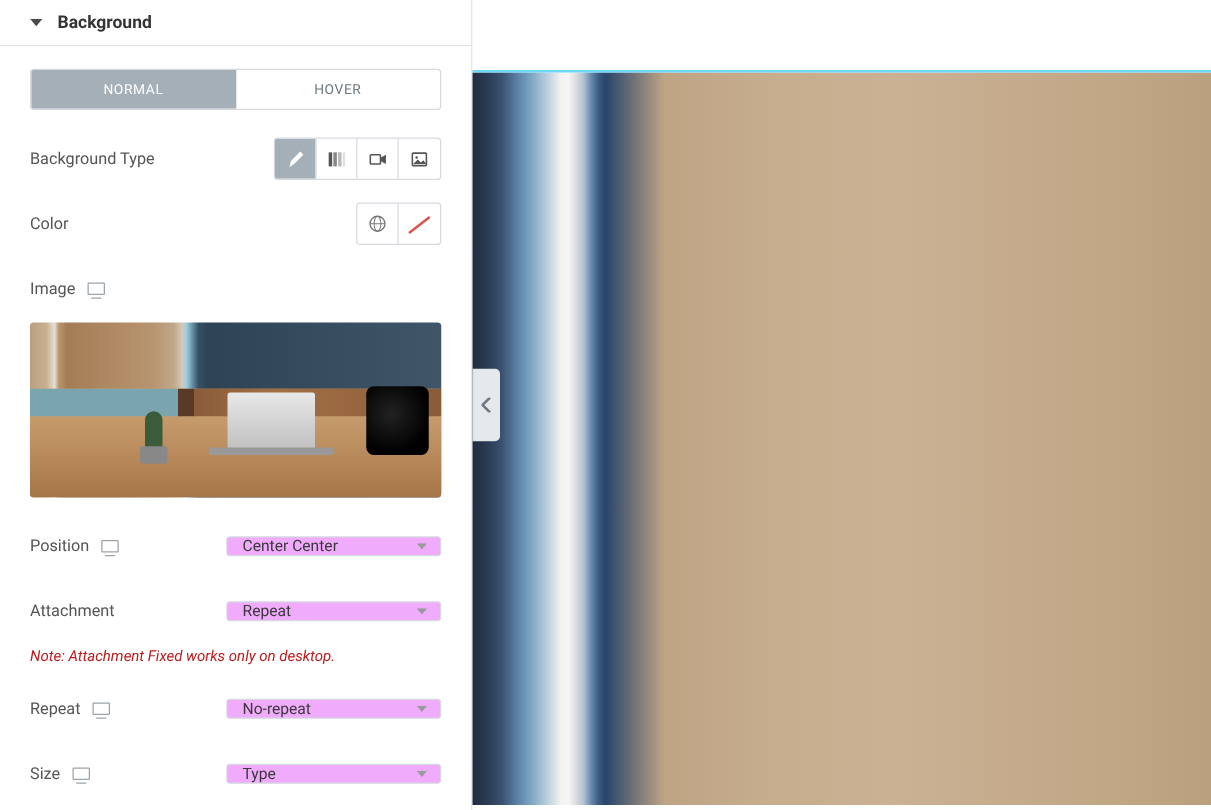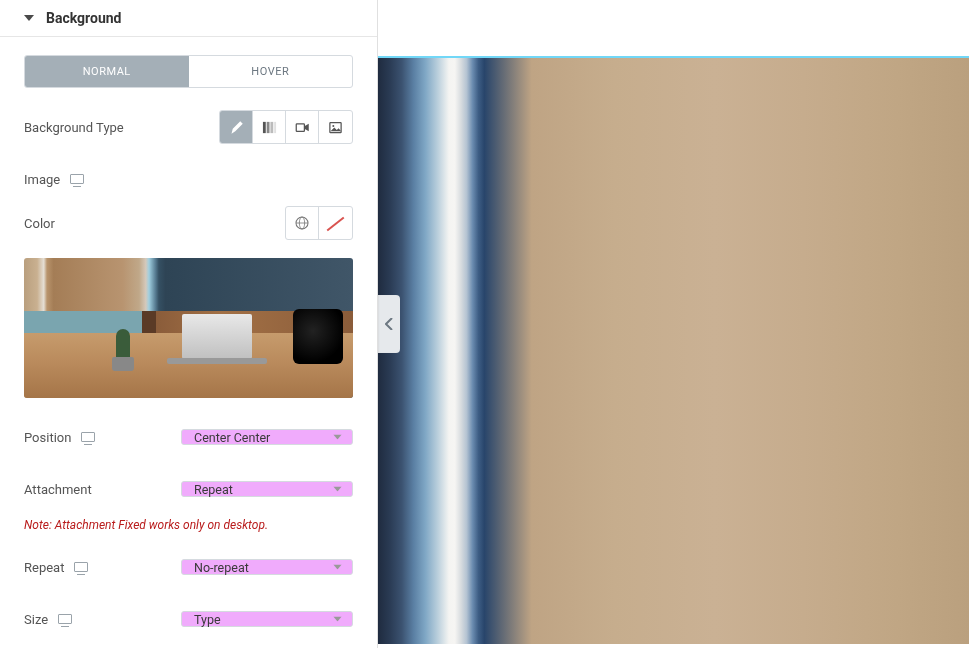--- a/index.html
+++ b/index.html
@@ -93,40 +93,40 @@
             <svg width="15" height="15" viewBox="0 0 24 24">
                 <rect x="3" y="4" width="18" height="16" rx="1" fill="none" stroke="#555" stroke-width="2"></rect>
                 <circle cx="8.5" cy="9.5" r="1.6" fill="#555"></circle>
                 <path d="M4 18 L10 12 L14 16 L17 13 L21 18 Z" fill="#555"></path>
               </svg>
           </span>
         </div>
       </div>
     </div>
 
-    <div class="row" style="margin-bottom:10px;">
-      <div class="row-label">
-        <span>Image</span>
-        <span class="monitor-icon"></span>
-      </div>
-    </div>
-
     <div class="row">
       <div class="row-label">Color</div>
       <div class="color-ctrl">
         <div class="globe-btn">
           <span>
             <svg width="16" height="16" viewBox="0 0 24 24">
                 <circle cx="12" cy="12" r="9" fill="none" stroke="#777" stroke-width="1.6"></circle>
                 <ellipse cx="12" cy="12" rx="4" ry="9" fill="none" stroke="#777" stroke-width="1.2"></ellipse>
                 <line x1="3" y1="12" x2="21" y2="12" stroke="#777" stroke-width="1.2"></line>
               </svg>
           </span>
         </div>
         <div class="color-swatch"></div>
+      </div>
+    </div>
+
+    <div class="row" style="margin-bottom:10px;">
+      <div class="row-label">
+        <span>Image</span>
+        <span class="monitor-icon"></span>
       </div>
     </div>
     <div class="image-preview">
       <div class="desk"></div>
       <div class="laptop"></div>
       <div class="cactus"></div>
       <div class="chair"></div>
     </div>
 
     <div class="row">

